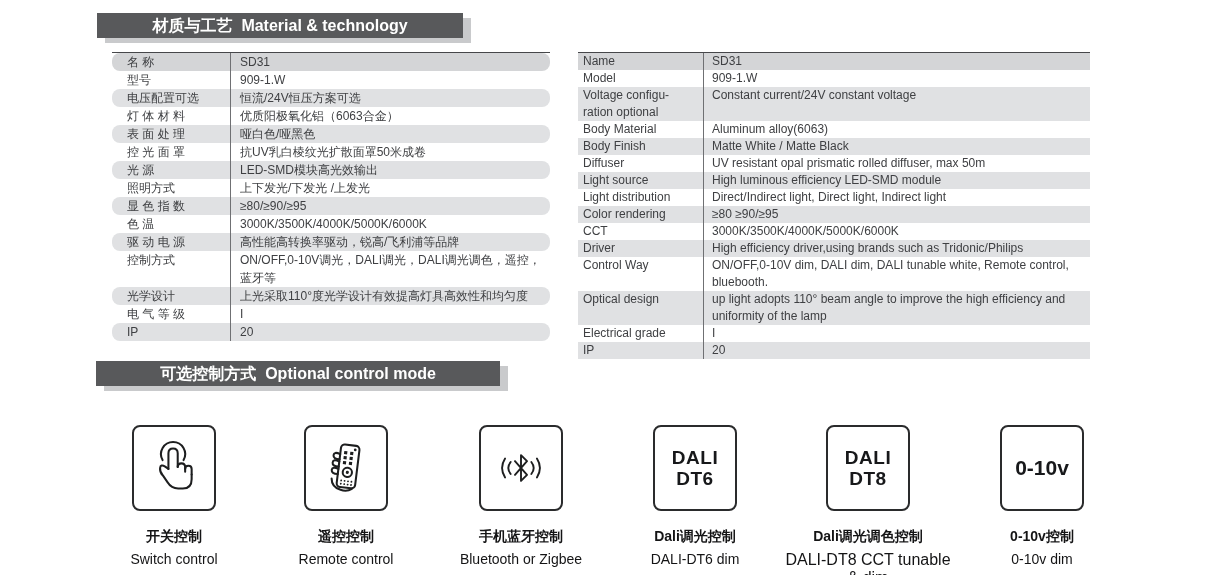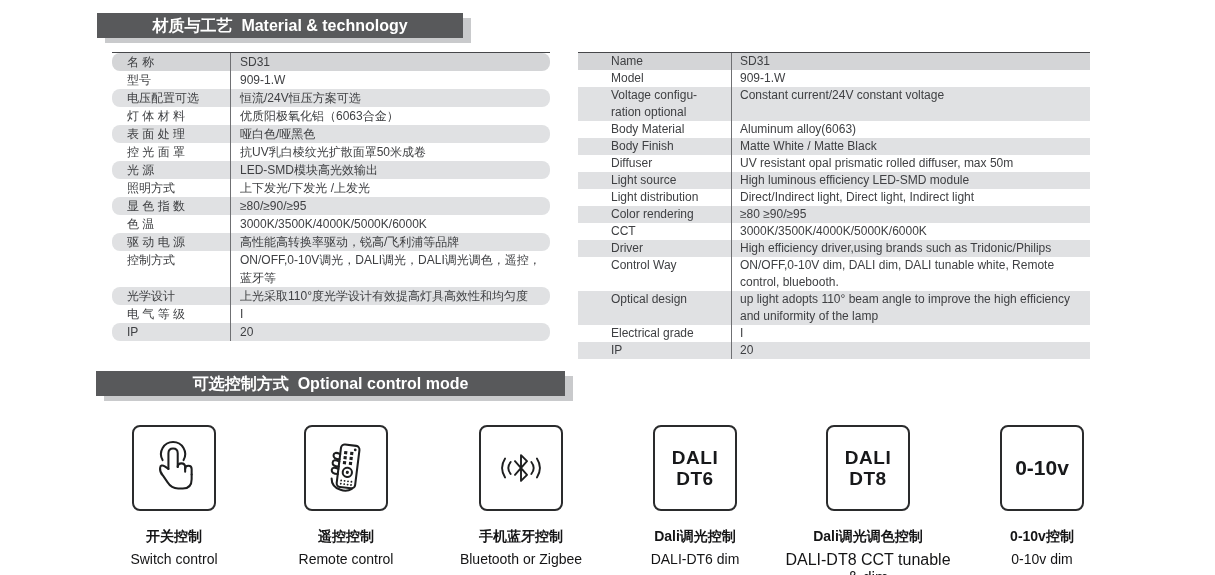--- a/index.html
+++ b/index.html
@@ -4,30 +4,30 @@
 <style>
   html,body{margin:0;padding:0;background:#fff;}
   .page{position:relative;width:1215px;height:575px;background:#ffffff;
         font-family:"Liberation Sans",sans-serif;color:#3f4043;overflow:hidden;}
 
   
   .sec-bar{position:absolute;background:#58595b;color:#ffffff;font-weight:bold;
            font-size:16px;line-height:25px;text-align:center;
            box-shadow:8px 5px 0 #c9cacc;white-space:nowrap;}
   #bar1{left:97px;top:13px;width:366px;height:25px;}
-  #bar2{left:96px;top:371px;width:469px;height:25px;}
+  #bar2{left:96px;top:361px;width:404px;height:25px;}
   .sec-bar .en{margin-left:9px;}
 
   
   .spec{position:absolute;top:52px;border-top:1px solid #46474a;font-size:12px;}
   #tblL{left:112px;width:438px;}
   #tblR{left:578px;width:512px;}
   .row{display:flex;}
   #tblL .row{min-height:18px;line-height:18px;border-radius:8px;}
-  #tblR .row{min-height:17px;line-height:17px;padding-left:28px;}
+  #tblR .row{min-height:17px;line-height:17px;}
   .row:nth-child(odd){background:#e0e1e3;}
   .row:first-child{background:#d4d5d7;}
   .c1{box-sizing:border-box;}
   #tblL .c1{flex:0 0 118px;padding:0 4px 0 15px;}
   #tblR .c1{flex:0 0 125px;padding:0 4px 0 5px;}
   .c2{flex:1;border-left:1px solid #6f7073;box-sizing:border-box;}
   #tblL .c2{padding:0 6px 0 9px;}
   #tblR .c2{padding:0 6px 0 8px;}
 
   

